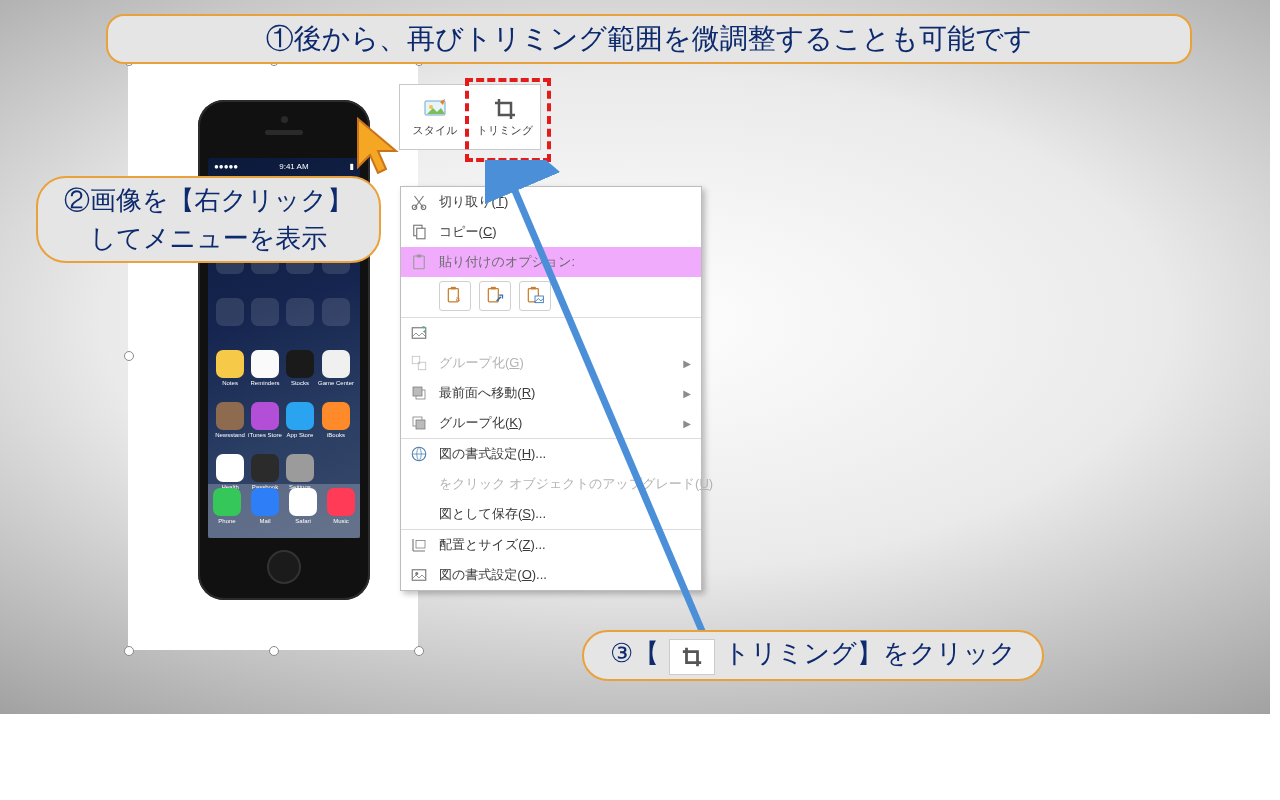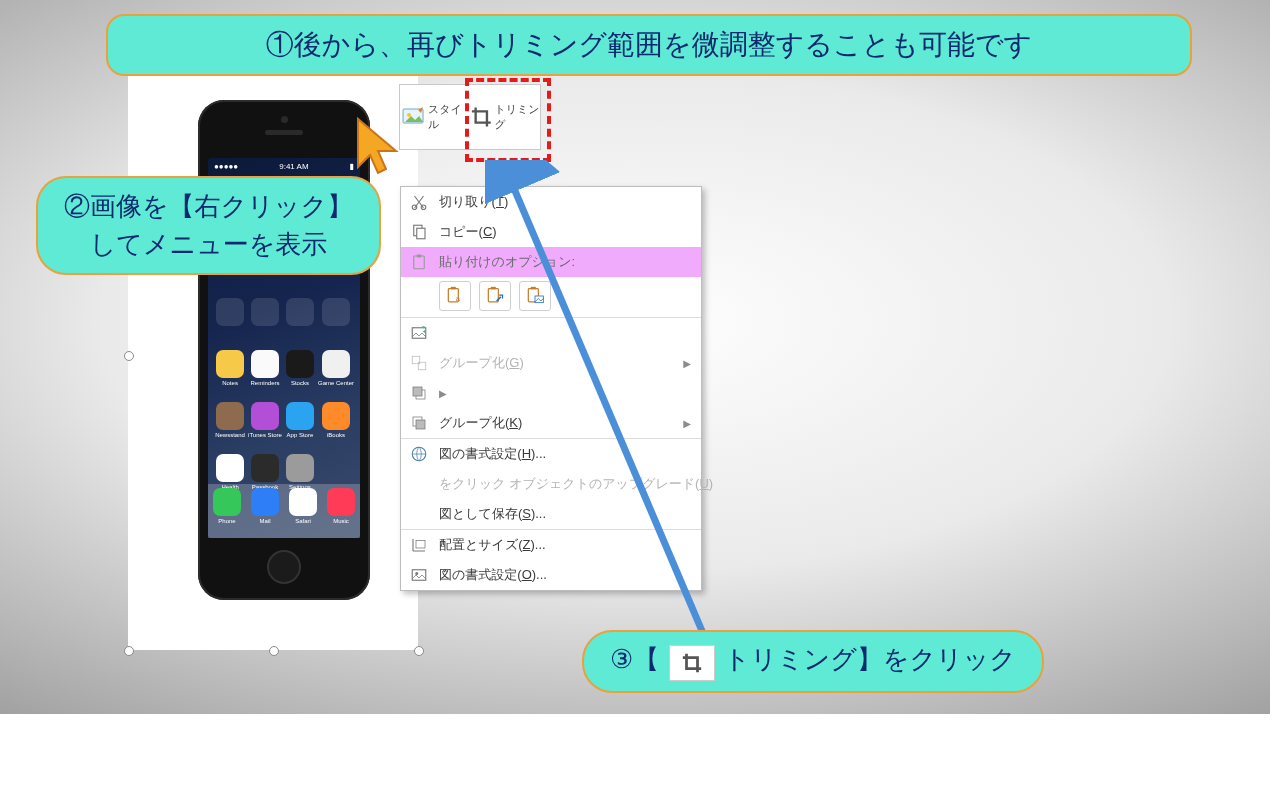--- a/index.html
+++ b/index.html
@@ -19,39 +19,39 @@
   .apps{position:absolute;left:0;right:0;top:86px;bottom:54px;display:grid;grid-template-columns:repeat(4,1fr);grid-auto-rows:44px;gap:8px 2px;padding:2px 6px}
   .app{display:flex;flex-direction:column;align-items:center;gap:2px}
   .app .tile{width:28px;height:28px;border-radius:7px}
   .app .lbl{font-size:6px;color:#fff;white-space:nowrap;text-align:center}
   .dock{position:absolute;left:0;right:0;bottom:0;height:50px;background:rgba(255,255,255,.22);display:flex;justify-content:space-around;align-items:flex-start;padding-top:4px}
   .dock .app .lbl{color:#fff}
   
   .handle{position:absolute;width:8px;height:8px;background:#fff;border:1px solid #8a8a8a;border-radius:50%}
   
   .mini-tb{position:absolute;left:399px;top:84px;width:140px;height:64px;background:#fff;border:1px solid #c9c9c9;display:flex}
-  .mini-btn{flex:1;display:flex;align-items:center;justify-content:center;gap:2px;font-size:11px;color:#444}
+  .mini-btn{flex:1;display:flex;flex-direction:column;align-items:center;justify-content:center;gap:2px;font-size:11px;color:#444}
   .mini-btn svg{width:28px;height:24px}
   .redbox{position:absolute;left:465px;top:78px;width:78px;height:76px;border:4px dashed #e31b1b;pointer-events:none}
   
   .ctx{position:absolute;left:400px;top:186px;width:300px;background:#fff;border:1px solid #bdbdbd;box-shadow:3px 3px 6px rgba(0,0,0,.25);font-size:13px;color:#3a3a3a}
   .ctx .row{display:flex;align-items:center;height:30px;padding:0 10px 0 8px;gap:10px}
   .ctx .row.header{background:#f0abfc;color:#6b6b6b}
   .ctx .row.disabled{color:#b3b3b3}
   .ctx .sep{height:1px;background:#dcdcdc;margin:0}
   .ctx .ico{width:20px;height:20px;display:flex;align-items:center;justify-content:center;color:#6a6a6a;flex:0 0 20px}
   .ctx .ico svg{width:18px;height:18px}
   .ctx .txt{flex:1;white-space:nowrap}
   .ctx .arrow{color:#8c8c8c;font-size:10px}
   .ctx .u{text-decoration:underline}
   .paste-opts{display:flex;gap:8px;padding:4px 0 6px 38px}
   .paste-opts .pbtn{width:30px;height:28px;border:1px solid #d0d0d0;border-radius:3px;display:flex;align-items:center;justify-content:center}
   .paste-opts .pbtn svg{width:22px;height:20px}
   
-  .callout{position:absolute;background:#5eead4;border:2px solid #e9a23b;border-radius:30px;padding:10px 26px;color:#0d2a6e;font-size:26px;line-height:1.35;white-space:nowrap}
+  .callout{position:absolute;background:#e5e5e5;border:2px solid #e9a23b;border-radius:30px;padding:4px 26px;color:#0d2a6e;font-size:26px;line-height:1.35;white-space:nowrap}
   .callout.big{border-radius:18px;font-size:28px}
   .callout .inline-ico{display:inline-flex;vertical-align:-6px;width:44px;height:34px;background:#fff;border:1px solid #ccc;align-items:center;justify-content:center;margin:0 2px}
   .callout .inline-ico svg{width:26px;height:22px;color:#555}
   
   .cursor{position:absolute;left:350px;top:115px;width:60px;height:70px;pointer-events:none}
   
   .big-arrow{position:absolute;left:485px;top:160px;width:240px;height:490px;pointer-events:none}
 </style>
 </head>
 <body>
@@ -277,20 +277,21 @@
       <span class="txt"><span>グループ化(</span><span class="u">G</span><span>)</span></span>
       <span class="arrow">▶</span>
     </div>
     <div class="row">
       <span class="ico">
           <svg viewBox="0 0 24 24">
             <rect x="8" y="8" width="12" height="12" fill="#fff" stroke="#777"></rect>
             <rect x="4" y="4" width="12" height="12" fill="#bbb" stroke="#777"></rect>
           </svg>
         </span>
+      <span class="txt"><span>最前面へ移動(</span><span class="u">R</span><span>)</span></span>
       <span class="arrow">▶</span>
     </div>
     <div class="row">
       <span class="ico">
           <svg viewBox="0 0 24 24">
             <rect x="4" y="4" width="12" height="12" fill="#fff" stroke="#777"></rect>
             <rect x="8" y="8" width="12" height="12" fill="#bbb" stroke="#777"></rect>
           </svg>
         </span>
       <span class="txt"><span>グループ化(</span><span class="u">K</span><span>)</span></span>

